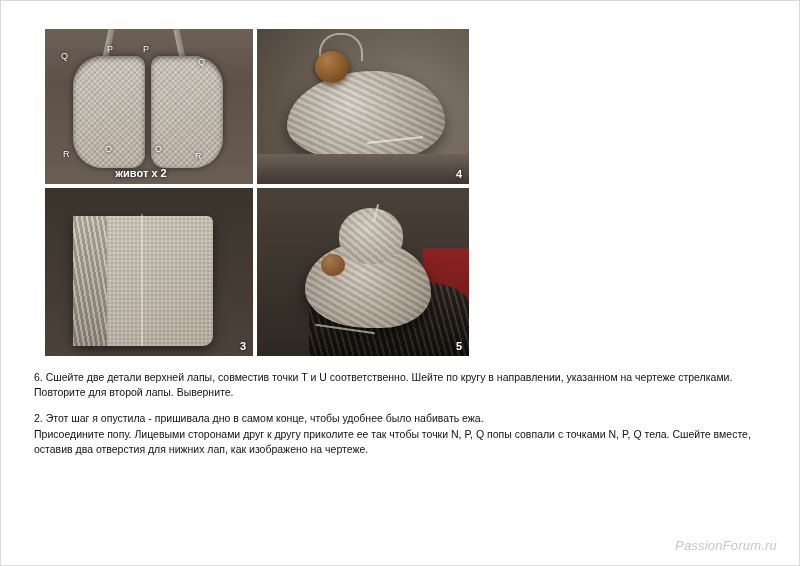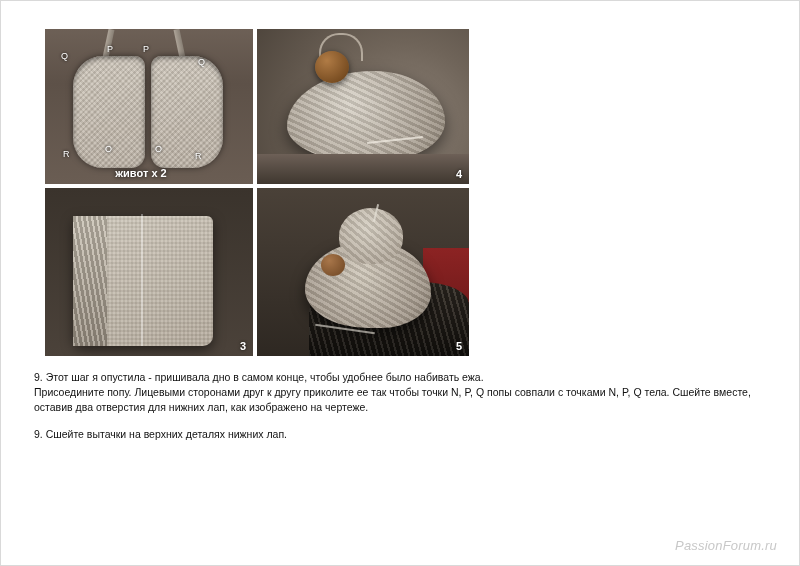--- a/index.html
+++ b/index.html
@@ -313,20 +313,20 @@
       <div class="hhead"></div>
       <div class="hnose"></div>
       <div class="wire"></div>
       <div class="yarn"></div>
       <div class="num">5</div>
     </div>
 
   </div>
 
   <div class="text-block">
-    <p style="white-space:pre-line;">9. Этот шаг я опустила - пришивала дно в самом конце, чтобы удобнее было набивать ежа.
+    <p>6. Сшейте две детали верхней лапы, совместив точки T и U соответственно. Шейте по кругу в направлении, указанном на чертеже стрелками. Повторите для второй лапы. Выверните.</p>
+    <p style="white-space:pre-line;">2. Этот шаг я опустила - пришивала дно в самом конце, чтобы удобнее было набивать ежа.
 Присоедините попу. Лицевыми сторонами друг к другу приколите ее так чтобы точки N, P, Q попы совпали с точками N, P, Q тела. Сшейте вместе, оставив два отверстия для нижних лап, как изображено на чертеже.</p>
-    <p>9. Сшейте вытачки на верхних деталях нижних лап.</p>
   </div>
 
   <div class="watermark">PassionForum.ru</div>
 
 </div>
 
 </body></html>

